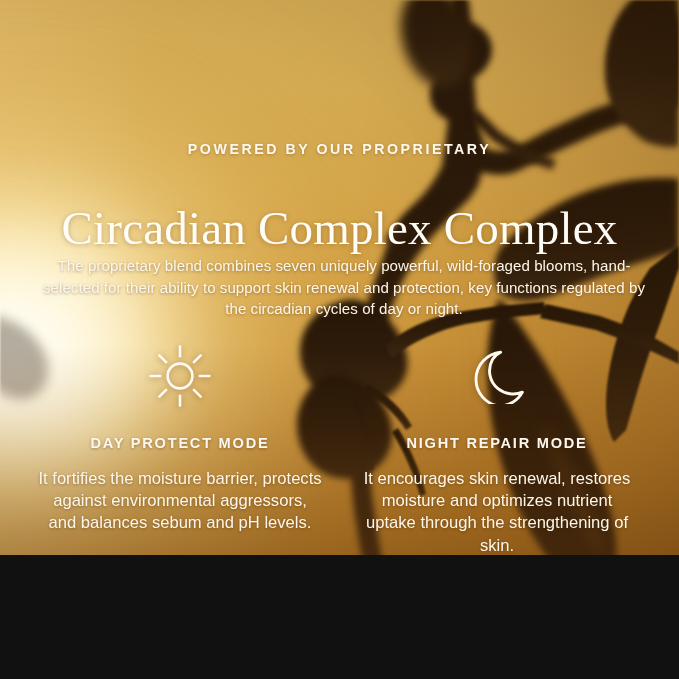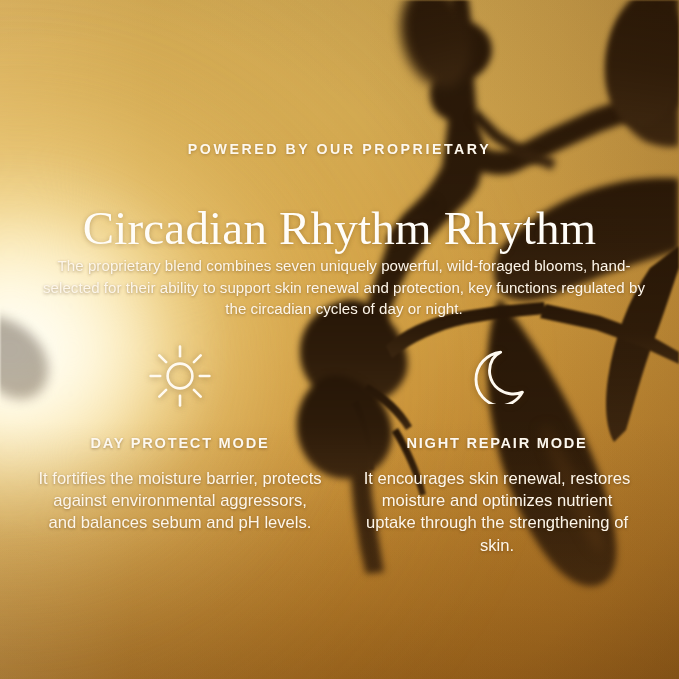--- a/index.html
+++ b/index.html
@@ -1,20 +1,20 @@
 <!DOCTYPE html>
 <html><head>
 <meta charset="utf-8">
 <style>
   html,body{margin:0;padding:0;background:#111;}
   *{box-sizing:border-box;}
 
   .stage{
     position:relative;
-    width:679px;height:679px;
+    width:679px;height:555px;
     overflow:hidden;
     font-family:"Liberation Sans", sans-serif;
     background:#c9a04a;
   }
 
   
   .bg-base{
     position:absolute;inset:0;
     background:
       linear-gradient(178deg,
@@ -254,21 +254,21 @@
       <path class="soft" d="M392 246 L414 224 L440 206 L436 198 L408 216 L386 238 Z"></path>
     </g>
   </svg>
 
   <div class="bg-vignette"></div>
 
   <div class="content">
 
     <div class="eyebrow">POWERED BY OUR PROPRIETARY</div>
 
-    <h1 class="headline">Circadian Rhythm Rhythm</h1>
+    <h1 class="headline">Circadian Complex Complex</h1>
 
     <p class="lede">The proprietary blend combines seven uniquely powerful, wild-foraged blooms, hand-selected for their ability to support skin renewal and protection, key functions regulated by the circadian cycles of day or night.</p>
 
     <div class="col col-day">
       <div class="icon-wrap">
         <svg width="64" height="64" viewBox="0 0 64 64" aria-hidden="true">
           <g fill="none" stroke="#fffaf0" stroke-width="2.6" stroke-linecap="round">
             <circle cx="32" cy="32" r="12.4"></circle>
             <line x1="32" y1="2.6" x2="32" y2="12.2"></line>
             <line x1="32" y1="51.8" x2="32" y2="61.4"></line>

